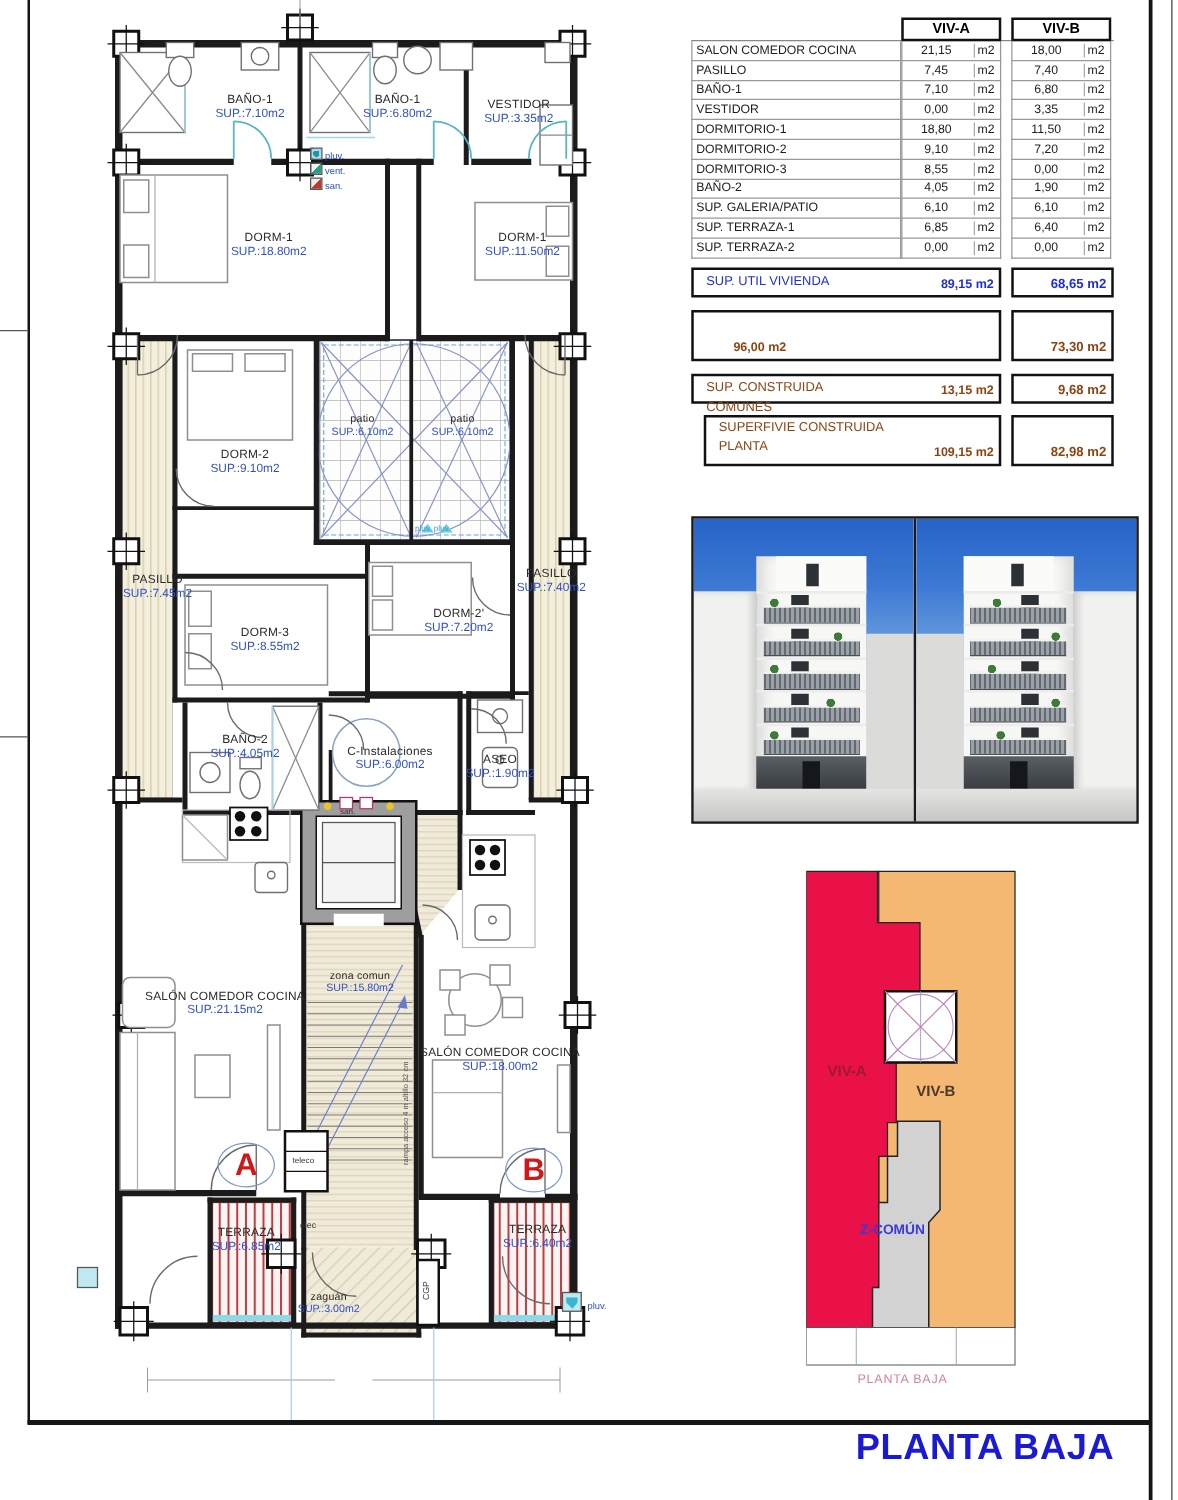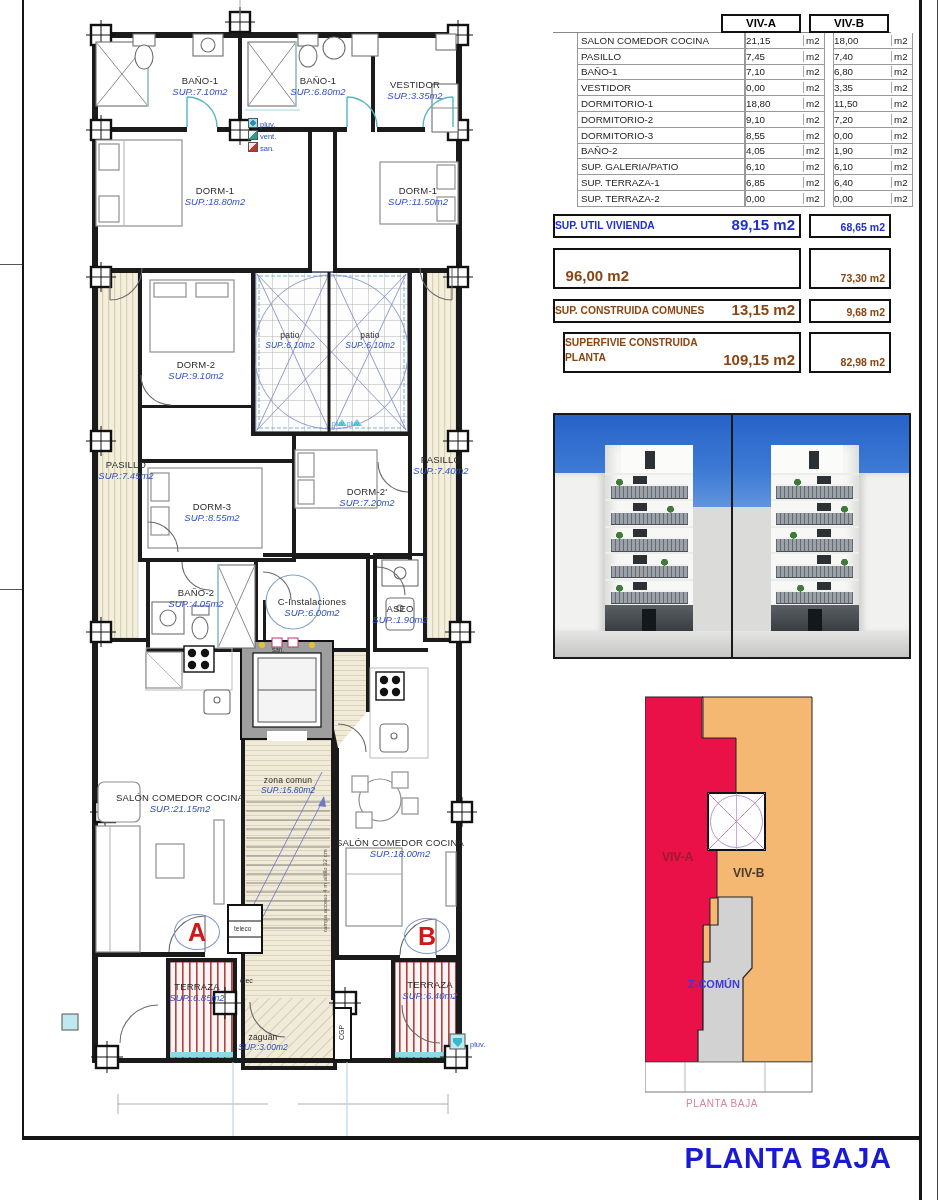--- a/index.html
+++ b/index.html
@@ -16,47 +16,47 @@
   svg .fx{fill:#fff;stroke:#6f6f6f;stroke-width:1.1;}
   svg .arc{fill:none;stroke:#6a6a6a;stroke-width:1.1;}
   svg .arcT{fill:none;stroke:#54b6c2;stroke-width:1.4;}
   svg .blue{stroke:#8392c6;fill:none;stroke-width:0.9;}
   svg .dim{stroke:#9a9a9a;stroke-width:0.8;}
   svg .cyl{stroke:#9fd9e6;stroke-width:1.2;}
   
   .rl{position:absolute;transform:translate(-50%,-50%);text-align:center;line-height:1.2;
       white-space:nowrap;font-size:9.5px;color:#2a2a2a;}
   .rl .nm{display:block;letter-spacing:.2px;}
-  .rl .ar{display:block;color:#3050c8;font-style:italic;}
+  .rl .ar{display:block;color:#3050c8;}
   .mk{position:absolute;color:#333;}
   .letter{position:absolute;transform:translate(-50%,-50%);color:#d01818;font-size:25px;
           font-weight:bold;width:44px;height:34px;line-height:34px;text-align:center;
           border:1.3px solid #7d97cc;border-radius:50%;}
   .legend{position:absolute;font-size:7.5px;color:#2a4fc0;line-height:11px;}
   .legend .ic{display:inline-block;width:8px;height:8px;vertical-align:-1px;margin-right:2px;border:0.5px solid #555;}
   
   .tbl{position:absolute;left:553px;top:14px;width:338px;}
   .tbl-title{background:#1a3668;color:#fff;font-weight:bold;text-align:center;font-size:13.5px;
              padding:5px 0 3px;border:1px solid #000;}
   .tbl-sub{background:#1a3668;color:#fff;font-weight:bold;text-align:center;font-size:11px;
            padding:2px 0 4px;border:1px solid #000;border-top:none;}
   .grid4{display:grid;grid-template-columns:168px 80px 8px 80px;}
   .thead{height:18px;font-weight:bold;font-size:11.5px;}
   .thead .hbox{border:2px solid #111;text-align:center;line-height:15px;background:#fff;}
   .tbody{border-top:1px solid #888;}
-  .trow{height:15.8px;font-size:9.8px;color:#1c1c1c;margin-left:24px;}
+  .trow{height:15.8px;font-size:9.8px;color:#1c1c1c;}
   .tlab{border:1px solid #999;border-top:none;display:flex;align-items:center;padding-left:3px;}
   .tval{border:1px solid #999;border-top:none;display:flex;align-items:center;font-size:9.8px;}
-  .tv{flex:1;text-align:left;}
+  .tv{flex:1;text-align:center;}
   .tu{width:18px;border-left:1px solid #aaa;margin-left:3px;padding-left:2px;}
   .sgrid{display:grid;grid-template-columns:248px 8px 82px;}
   .sbox{border:2px solid #111;display:flex;background:#fff;}
-  .slab{flex:1;padding:2px 0;font-weight:bold;font-size:10.3px;line-height:1.45;}
+  .slab{flex:1;padding:2px 10px;font-weight:normal;font-size:10.3px;line-height:1.45;}
   .sval{width:74px;display:flex;align-items:flex-end;justify-content:flex-end;
-        font-weight:bold;font-size:15px;padding:0 4px 3px 0;}
+        font-weight:bold;font-size:10px;padding:0 4px 3px 0;}
   .sv2{border:2px solid #111;display:flex;align-items:flex-end;justify-content:flex-end;
        font-weight:bold;font-size:10.5px;padding:0 4px 3px 0;background:#fff;}
   .cblue{color:#1f2fd0;} .cbrown{color:#8b4513;}
   .sp{width:100%;}
   
   .rframe{position:absolute;left:553px;top:413px;width:354px;height:242px;border:2px solid #1a1a1a;
           display:flex;}
   .render{position:relative;flex:1;overflow:hidden;}
   .render.sep{border-left:2px solid #1a1a1a;}
   .r-art{position:absolute;inset:0;background:linear-gradient(180deg,#2763c8 0%,#3c79d4 22%,#6fa1e0 45%,#a9c9ec 68%,#dbe9f6 100%);}

